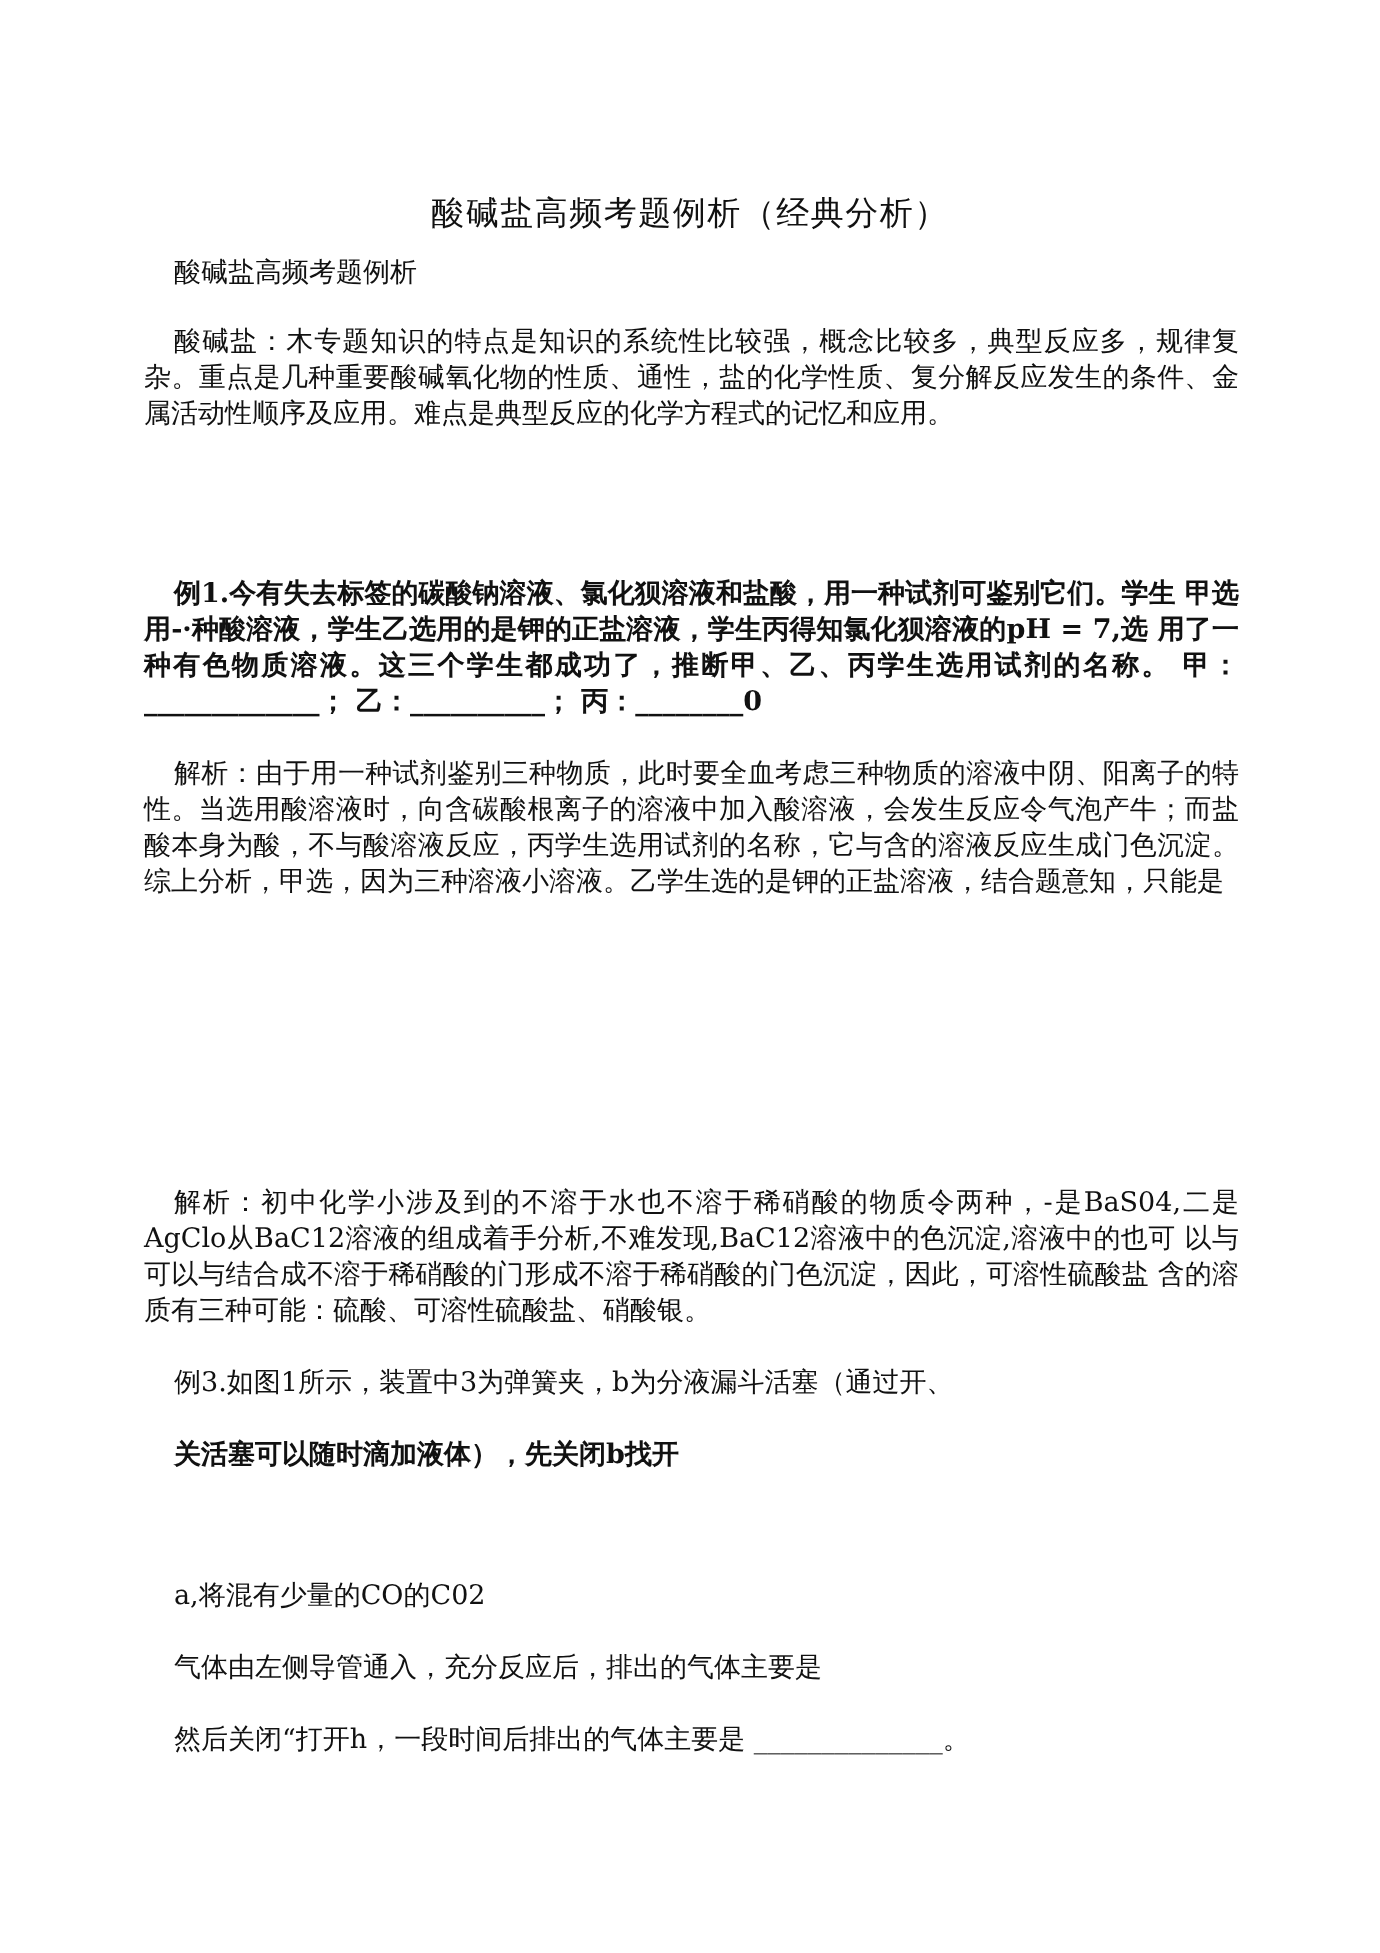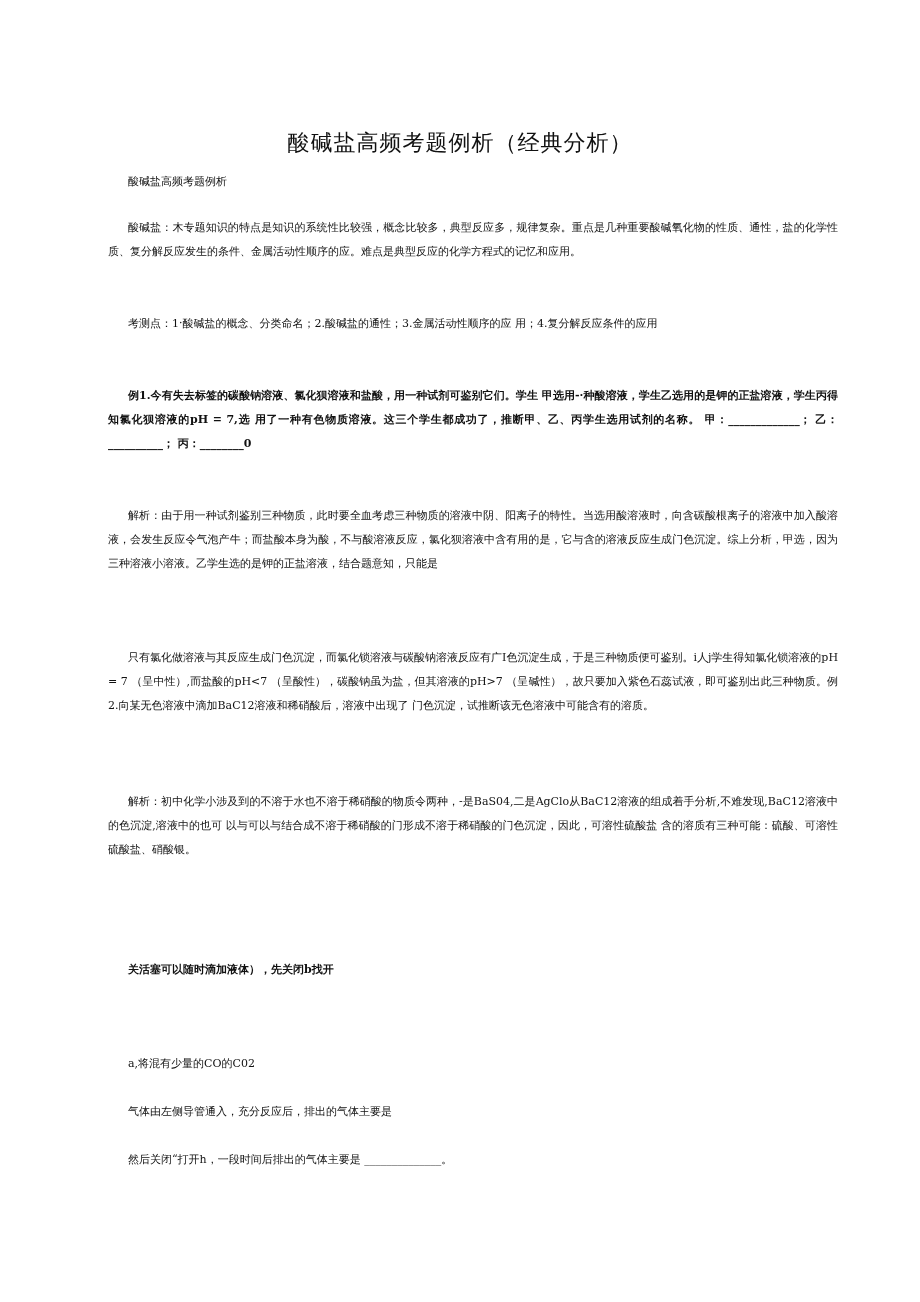--- a/index.html
+++ b/index.html
@@ -8,45 +8,44 @@
     font-family: "DejaVu Serif", "Liberation Serif", serif;
     color: #111111;
   }
   .page { position: absolute; left: 0; top: 0; width: 920px; height: 1302px; }
   .title {
     position: absolute; left: 0; width: 920px; top: 112px;
     text-align: center; font-size: 22px; line-height: 32px; letter-spacing: 1px;
     font-family: "DejaVu Sans", "Liberation Sans", sans-serif; font-weight: normal;
   }
   .para {
-    position: absolute; left: 108px; width: 730px;
-    font-size: 11px; line-height: 24px; text-indent: 20px;
+    position: absolute; left: 96px; width: 730px;
+    font-size: 18px; line-height: 24px; text-indent: 20px;
     text-align: justify; margin: 0; white-space: normal;
   }
 </style>
 </head>
 <body>
 
 <div class="page">
   <h1 class="title">酸碱盐高频考题例析（经典分析）</h1>
 
   <p class="para" style="top:170px;">酸碱盐高频考题例析</p>
 
-  <p class="para" style="top:216px;">酸碱盐：木专题知识的特点是知识的系统性比较强，概念比较多，典型反应多，规律复杂。重点是几种重要酸碱氧化物的性质、通性，盐的化学性质、复分解反应发生的条件、金属活动性顺序的应。难点是典型反应的化学方程式的记忆和应用。</p>
+  <p class="para" style="top:216px;">酸碱盐：木专题知识的特点是知识的系统性比较强，概念比较多，典型反应多，规律复杂。重点是几种重要酸碱氧化物的性质、通性，盐的化学性质、复分解反应发生的条件、金属活动性顺序及应用。难点是典型反应的化学方程式的记忆和应用。</p>
 
-  <p class="para" style="top:312px;">考测点：1·酸碱盐的概念、分类命名；2.酸碱盐的通性；3.金属活动性顺序的应 用；4.复分解反应条件的应用</p>
 
   <p class="para" style="top:384px;font-weight:bold;">例1.今有失去标签的碳酸钠溶液、氯化狈溶液和盐酸，用一种试剂可鉴别它们。学生 甲选用-·种酸溶液，学生乙选用的是钾的正盐溶液，学生丙得知氯化狈溶液的pH = 7,选 用了一种有色物质溶液。这三个学生都成功了，推断甲、乙、丙学生选用试剂的名称。 甲：_____________； 乙：__________； 丙：________0</p>
 
-  <p class="para" style="top:504px;">解析：由于用一种试剂鉴别三种物质，此时要全血考虑三种物质的溶液中阴、阳离子的特性。当选用酸溶液时，向含碳酸根离子的溶液中加入酸溶液，会发生反应令气泡产牛；而盐酸本身为酸，不与酸溶液反应，氯化狈溶液中含有用的是，它与含的溶液反应生成门色沉淀。综上分析，甲选，因为三种溶液小溶液。乙学生选的是钾的正盐溶液，结合题意知，只能是</p>
+  <p class="para" style="top:504px;">解析：由于用一种试剂鉴别三种物质，此时要全血考虑三种物质的溶液中阴、阳离子的特性。当选用酸溶液时，向含碳酸根离子的溶液中加入酸溶液，会发生反应令气泡产牛；而盐酸本身为酸，不与酸溶液反应，丙学生选用试剂的名称，它与含的溶液反应生成门色沉淀。综上分析，甲选，因为三种溶液小溶液。乙学生选的是钾的正盐溶液，结合题意知，只能是</p>
 
-  <p class="para" style="top:646px;">只有氯化做溶液与其反应生成门色沉淀，而氯化锁溶液与碳酸钠溶液反应有广I色沉淀生成，于是三种物质便可鉴别。i人j学生得知氯化锁溶液的pH = 7 （呈中性）,而盐酸的pH&lt;7 （呈酸性），碳酸钠虽为盐，但其溶液的pH&gt;7 （呈碱性），故只要加入紫色石蕊试液，即可鉴别出此三种物质。例2.向某无色溶液中滴加BaC12溶液和稀硝酸后，溶液中出现了 门色沉淀，试推断该无色溶液中可能含有的溶质。</p>
 
   <p class="para" style="top:790px;">解析：初中化学小涉及到的不溶于水也不溶于稀硝酸的物质令两种，-是BaS04,二是AgClo从BaC12溶液的组成着手分析,不难发现,BaC12溶液中的色沉淀,溶液中的也可 以与可以与结合成不溶于稀硝酸的门形成不溶于稀硝酸的门色沉淀，因此，可溶性硫酸盐 含的溶质有三种可能：硫酸、可溶性硫酸盐、硝酸银。</p>
 
+  <p class="para" style="top:910px;">例3.如图1所示，装置中3为弹簧夹，b为分液漏斗活塞（通过开、</p>
 
   <p class="para" style="top:958px;font-weight:bold;">关活塞可以随时滴加液体），先关闭b找开</p>
 
   <p class="para" style="top:1052px;">a,将混有少量的CO的C02</p>
 
   <p class="para" style="top:1148px;">然后关闭“打开h，一段时间后排出的气体主要是 ______________。</p>
 
   <p class="para" style="top:1100px;">气体由左侧导管通入，充分反应后，排出的气体主要是</p>
 </div>
 

